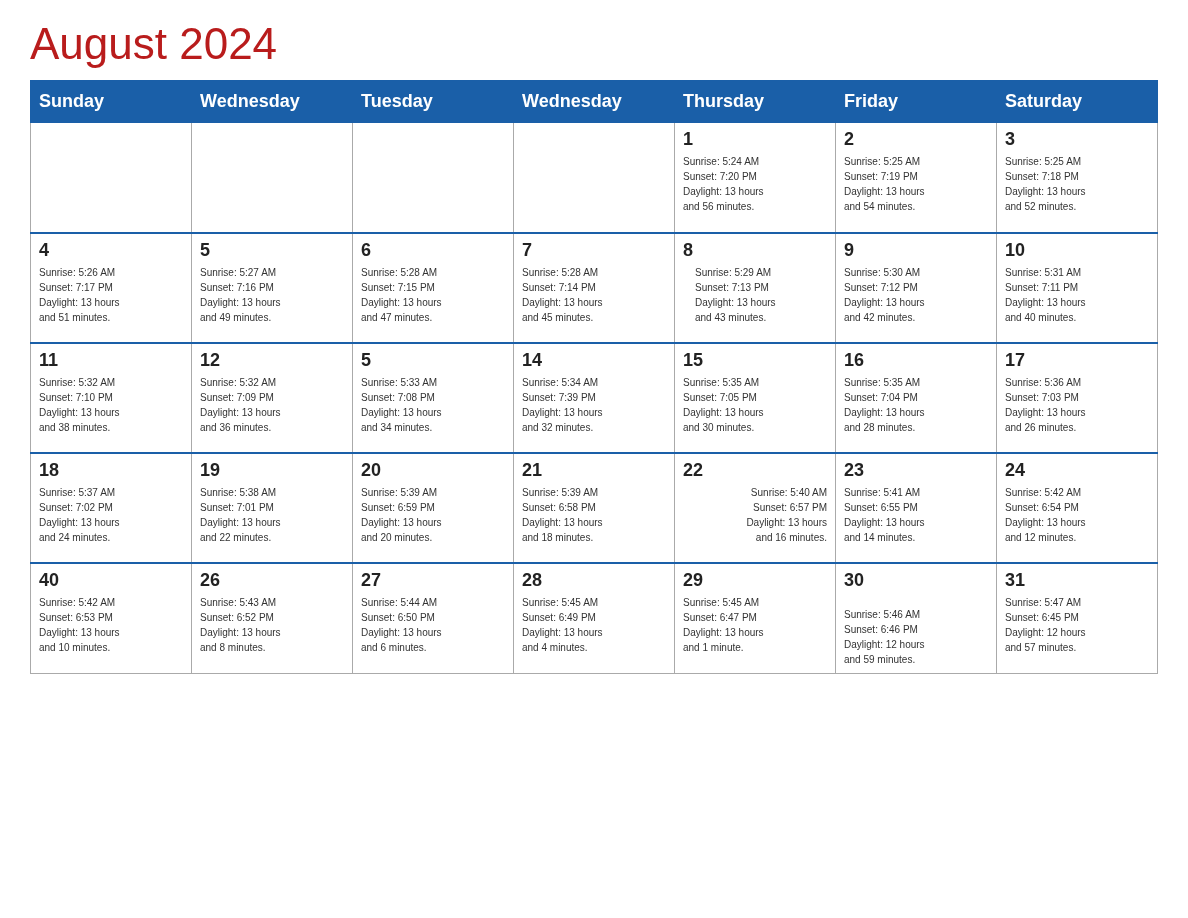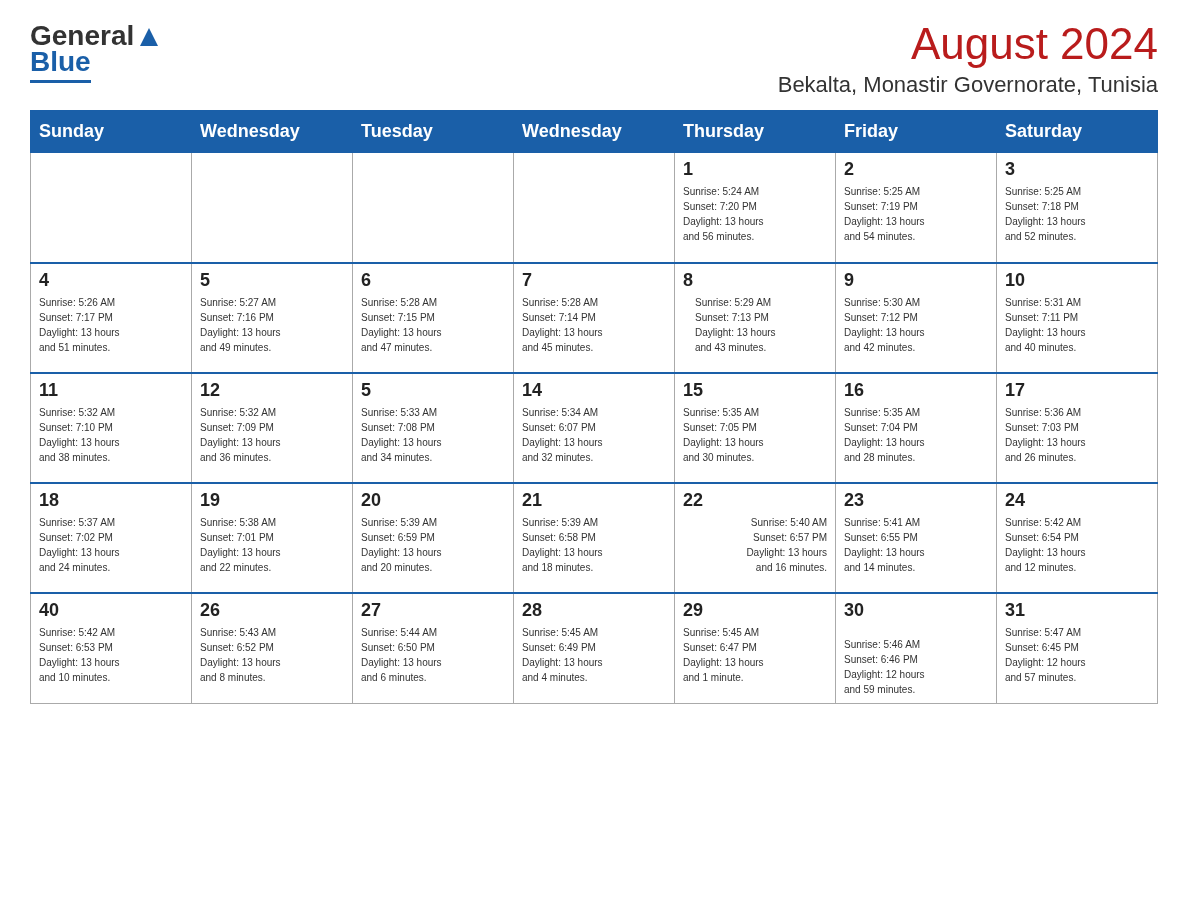--- a/index.html
+++ b/index.html
@@ -83,34 +83,22 @@
       background: #fff;
     }
     .row-divider {
       border-top: 2px solid #1a5fa8 !important;
     }
   </style>
 </head>
 <body>
 
 <div class="header">
-  <div class="logo">
-    <div class="logo-text">
-      <span class="logo-general">General</span>
-      <span style="display:inline-block; position:relative; margin-left:2px;">
-        <svg width="22" height="22" viewBox="0 0 22 22" style="vertical-align:middle; margin-bottom:2px;">
-          <polygon points="11,2 20,20 2,20" fill="#1a5fa8"></polygon>
-        </svg>
-      </span>
-    </div>
-    <div style="font-size:28px; font-weight:bold; color:#1a5fa8; margin-top:-6px; border-bottom: 3px solid #1a5fa8; padding-bottom:2px;">Blue</div>
-  </div>
   <div class="title-area">
     <div class="month-title">August 2024</div>
-    <div class="location-title">Bekalta, Monastir Governorate, Tunisia</div>
   </div>
 </div>
 
 <table class="calendar">
   <thead>
     <tr>
     <th>Sunday</th>
         <th>Wednesday</th>
         <th>Tuesday</th>
         <th>Wednesday</th>
@@ -216,21 +204,21 @@
         <td class="row-divider">
           <span class="day-number">5</span>
           <div class="day-info" style="white-space: pre-line;">Sunrise: 5:33 AM
 Sunset: 7:08 PM
 Daylight: 13 hours
 and 34 minutes.</div>
         </td>
         <td class="row-divider">
           <span class="day-number">14</span>
           <div class="day-info" style="white-space: pre-line;">Sunrise: 5:34 AM
-Sunset: 6:07 PM
+Sunset: 7:39 PM
 Daylight: 13 hours
 and 32 minutes.</div>
         </td>
         <td class="row-divider">
           <span class="day-number">15</span>
           <div class="day-info" style="white-space: pre-line;">Sunrise: 5:35 AM
 Sunset: 7:05 PM
 Daylight: 13 hours
 and 30 minutes.</div>
         </td>

